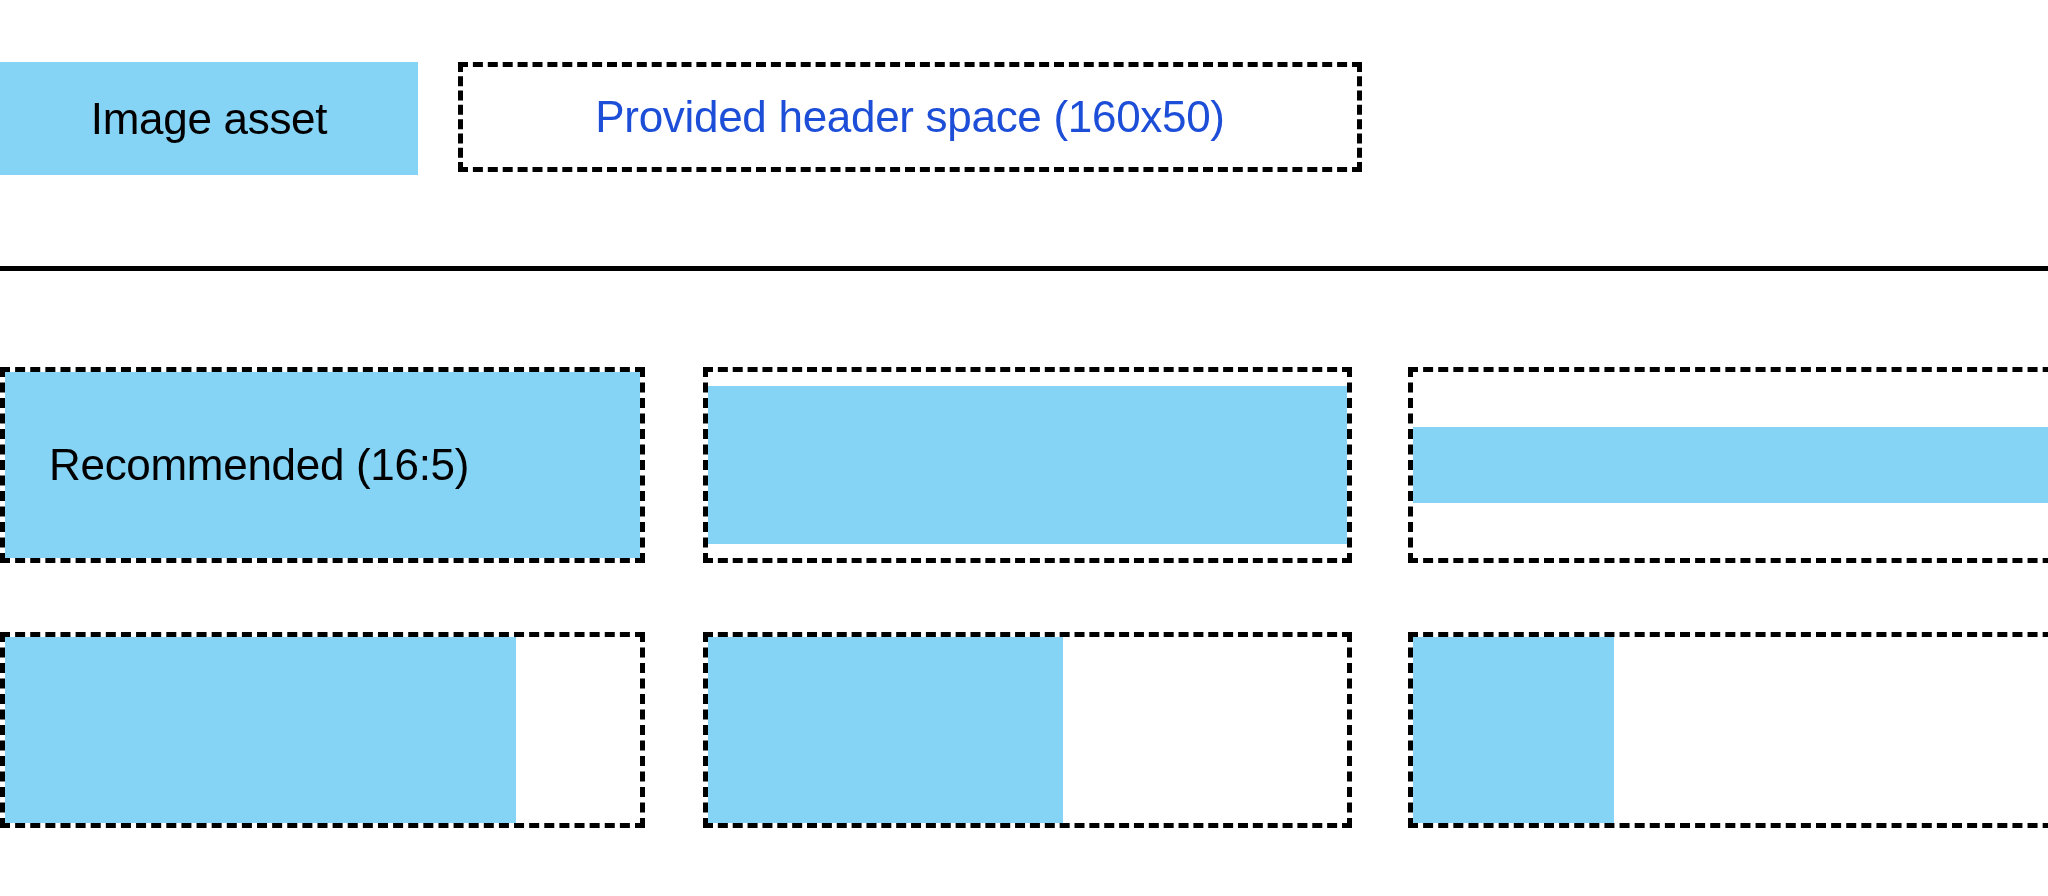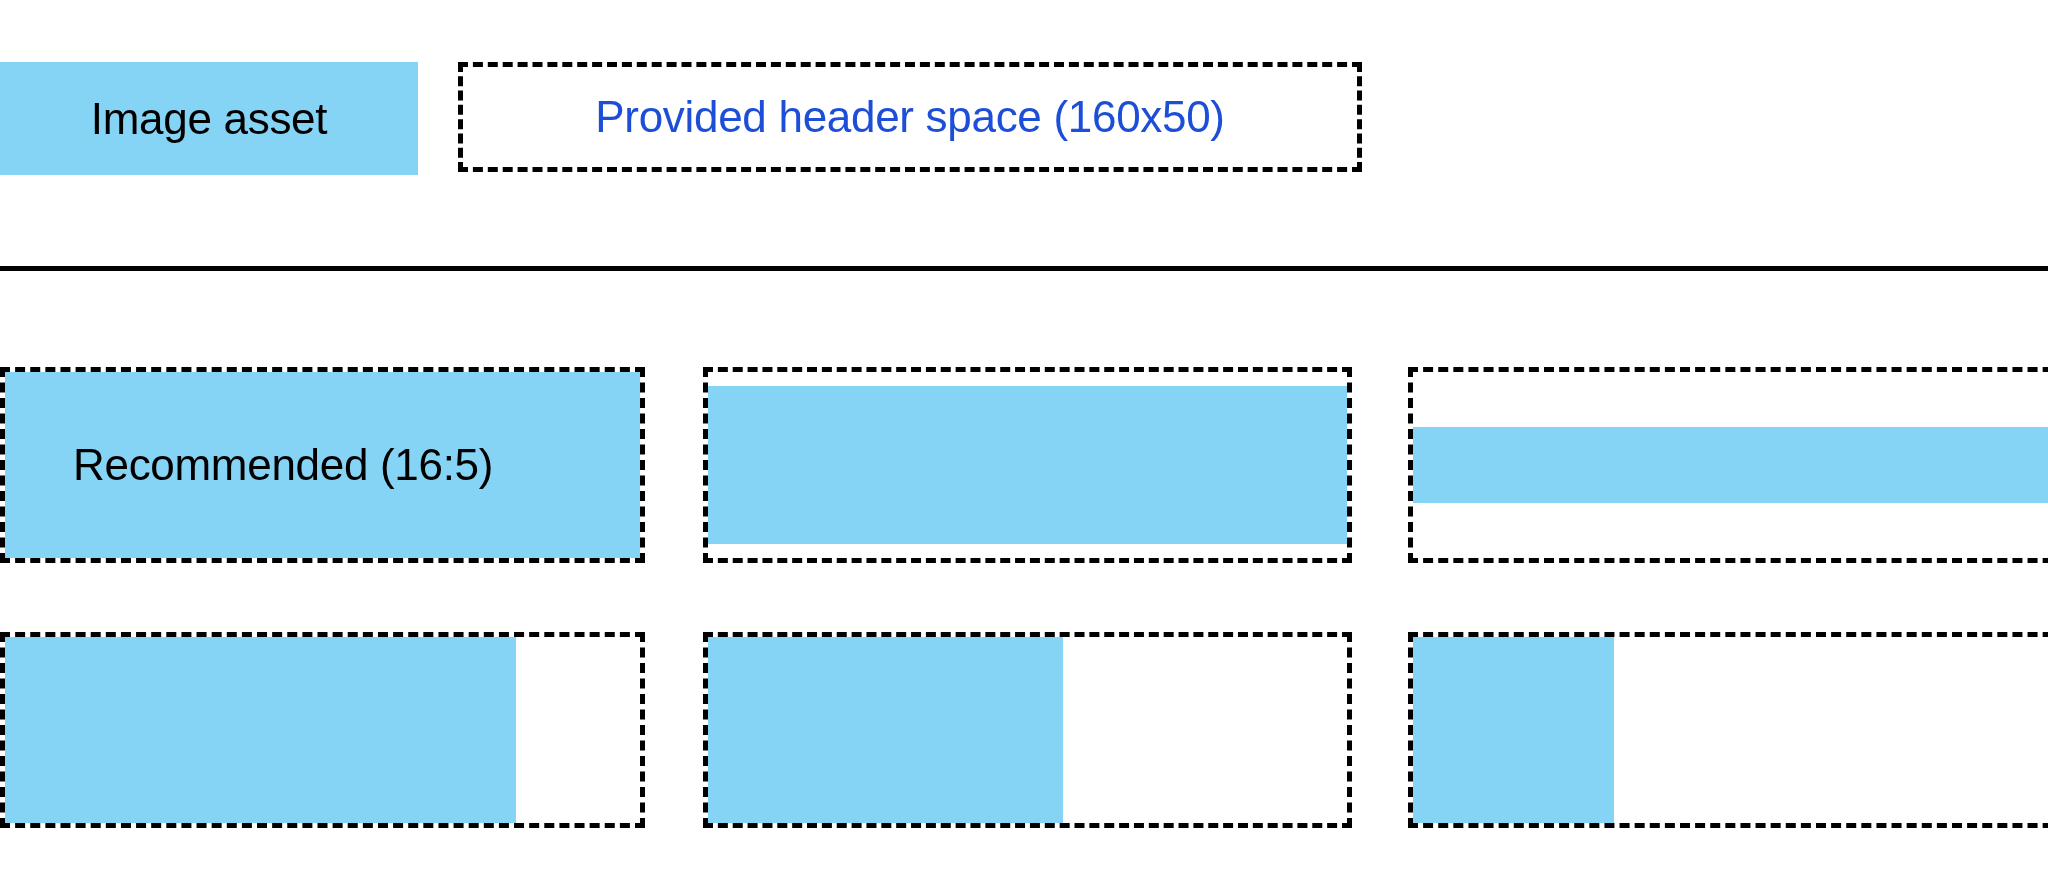--- a/index.html
+++ b/index.html
@@ -130,21 +130,21 @@
   }
 
   .ratio-label {
     position: absolute;
     left: 0;
     top: 0;
     right: 0;
     bottom: 0;
     display: flex;
     align-items: center;
-    padding-left: 68px;
+    padding-left: 44px;
     box-sizing: border-box;
     font-size: 44px;
     letter-spacing: -0.3px;
     color: #000000;
     white-space: nowrap;
     pointer-events: none;
     text-align: right;
   }
 </style>
 </head>

